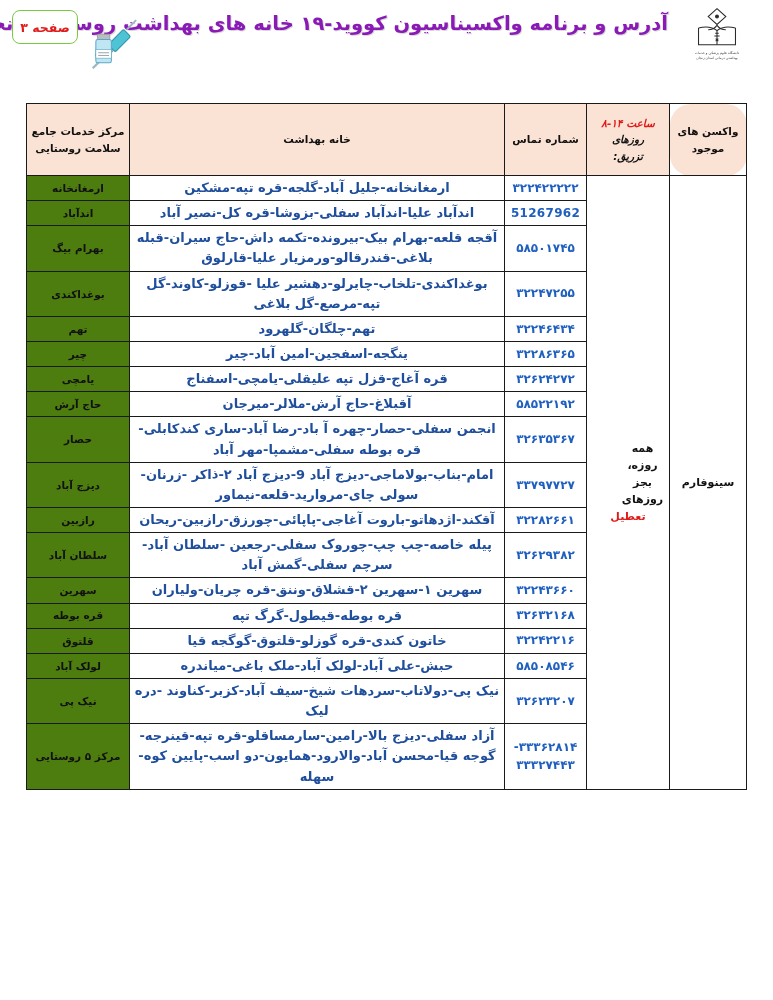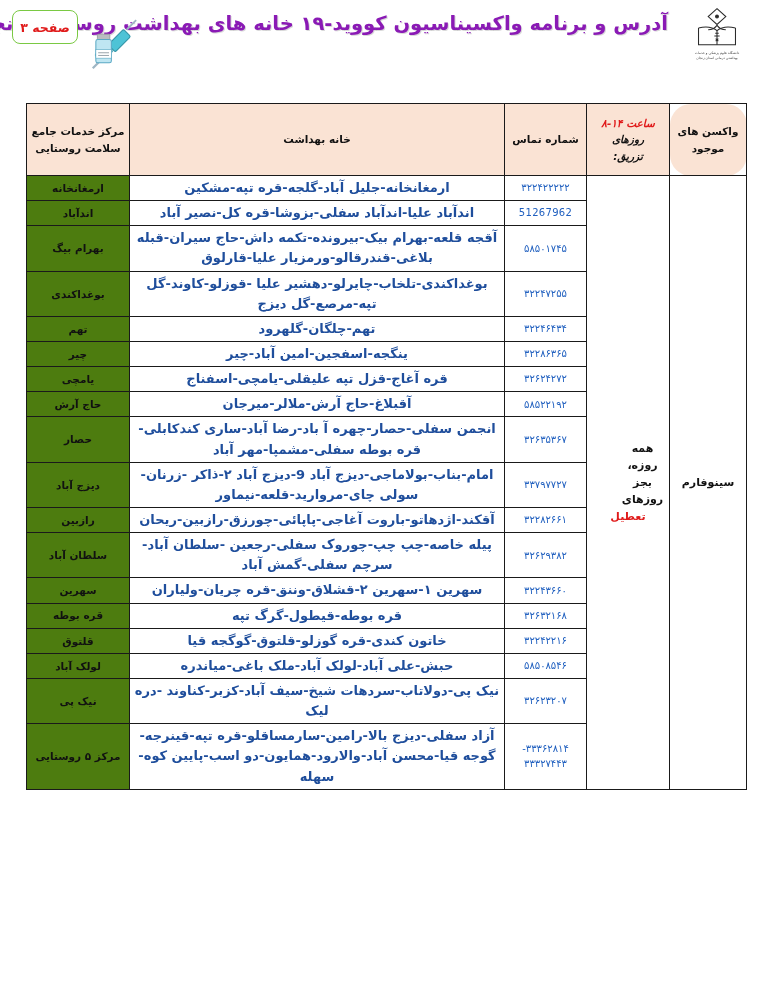--- a/index.html
+++ b/index.html
@@ -119,22 +119,22 @@
     font-weight: bold;
     color: #111111;
   }
   td.house {
     font-size: 13px;
     font-weight: bold;
     color: #1f4e9c;
     padding: 3px 8px;
   }
   td.phone {
-    font-size: 10px;
-    font-weight: normal;
+    font-size: 12px;
+    font-weight: bold;
     color: #1f5fbf;
     letter-spacing: 0.3px;
     white-space: nowrap;
   }
   td.phone .ph-line { display: block; }
   td.days, td.vax {
     font-size: 11px;
     font-weight: bold;
     color: #111111;
     background: #ffffff;
@@ -238,21 +238,21 @@
             <td class="phone">
               <span class="ph-line">۵۸۵۰۱۷۴۵</span>
             </td>
             <td class="house">آقجه قلعه-بهرام بیک-بیرونده-تکمه داش-حاج سیران-قبله بلاغی-قندرقالو-ورمزیار علیا-قارلوق</td>
             <td class="center-name">بهرام بیگ</td>
           </tr>
           <tr>
             <td class="phone">
               <span class="ph-line">۳۲۲۴۷۲۵۵</span>
             </td>
-            <td class="house">بوغداکندی-تلخاب-چایرلو-دهشیر علیا -قوزلو-کاوند-گل تپه-مرصع-گل دیزج</td>
+            <td class="house">بوغداکندی-تلخاب-چایرلو-دهشیر علیا -قوزلو-کاوند-گل تپه-مرصع-گل بلاغی</td>
             <td class="center-name">بوغداکندی</td>
           </tr>
           <tr>
             <td class="phone">
               <span class="ph-line">۳۲۲۴۶۴۳۴</span>
             </td>
             <td class="house">تهم-چلگان-گلهرود</td>
             <td class="center-name">تهم</td>
           </tr>
           <tr>

